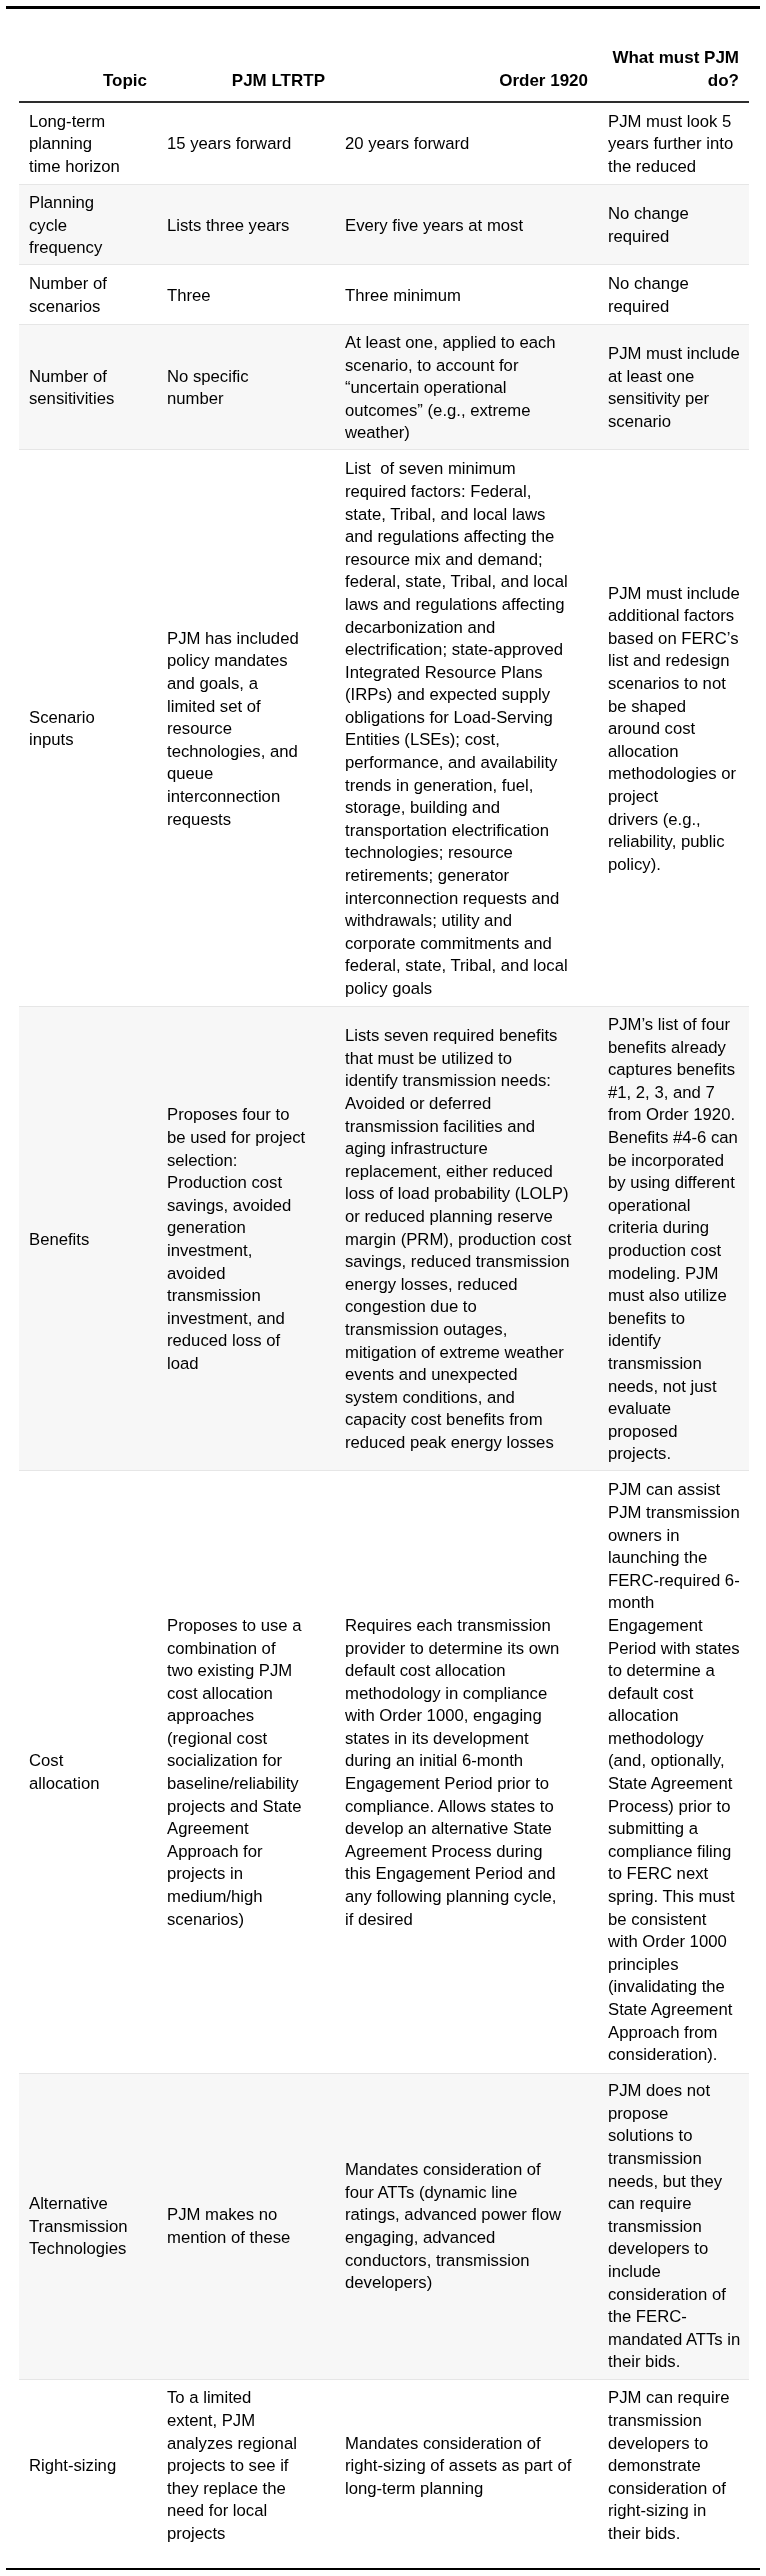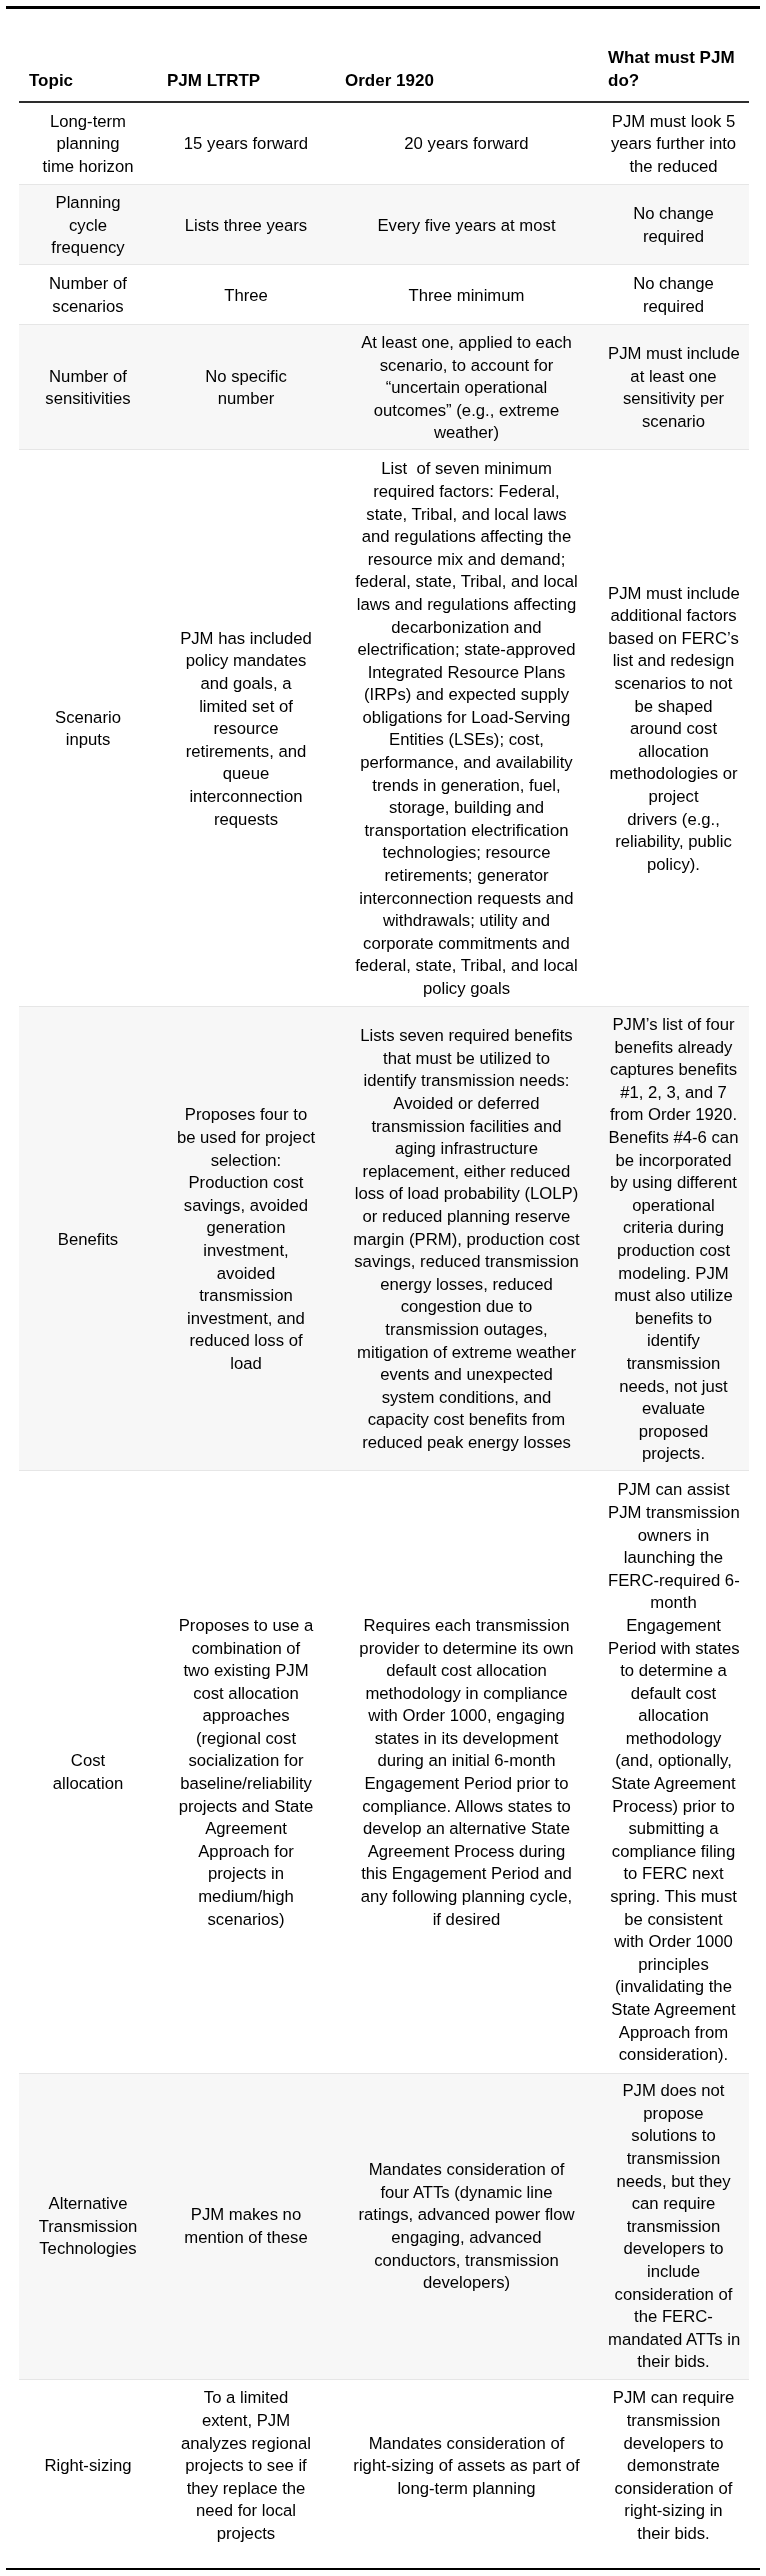--- a/index.html
+++ b/index.html
@@ -7,23 +7,23 @@
 body{width:767px;font-family:"Liberation Sans", sans-serif;-webkit-font-smoothing:antialiased;}
 .page{position:relative;width:767px;height:2576px;overflow:hidden;transform:translateZ(0);}
 .top-rule{position:absolute;left:6.3px;top:6.3px;width:754px;height:2.5px;background:#000000;}
 .bottom-rule{position:absolute;left:6.3px;top:2568px;width:754px;height:1.6px;background:#000000;}
 table.cmp{position:absolute;left:19px;top:0;width:729px;border-collapse:collapse;table-layout:fixed;
   font-size:16.7px;line-height:22.6px;color:#000000;}
 th.c1,td.c1{width:138px;}
 th.c2,td.c2{width:178px;margin-top:19px;}
 th.c3,td.c3{width:263px;}
 th.c4,td.c4{width:151px;}
-table.cmp thead th{font-size:17px;font-weight:bold;text-align:left;vertical-align:bottom;
+table.cmp thead th{font-size:17px;font-weight:bold;text-align:right;vertical-align:bottom;
   height:102px;padding:0 10px 8.8px 10px;border-bottom:2.5px solid #2d2d2d;white-space:nowrap;}
-table.cmp tbody td{vertical-align:middle;text-align:center;padding:7.9px 10px 5.8px 10px;white-space:nowrap;}
+table.cmp tbody td{vertical-align:middle;text-align:left;padding:7.9px 10px 5.8px 10px;white-space:nowrap;}
 table.cmp .ln{white-space:pre;}
 table.cmp tbody tr.shaded{background:#f7f7f7;}
 table.cmp tbody tr.shaded td{border-top:1.3px solid #e6e6e6;border-bottom:1.3px solid #e6e6e6;
   padding-top:6.6px;padding-bottom:4.6px;}
 </style>
 </head>
 <body>
 
 <div class="page">
   <div class="top-rule"></div>
@@ -56,21 +56,21 @@
         <td class="c4"><span class="ln">No change</span><br><span class="ln">required</span></td>
       </tr>
       <tr class="row shaded">
         <td class="c1"><span class="ln">Number of</span><br><span class="ln">sensitivities</span></td>
         <td class="c2"><span class="ln">No specific</span><br><span class="ln">number</span></td>
         <td class="c3"><span class="ln">At least one, applied to each</span><br><span class="ln">scenario, to account for</span><br><span class="ln">“uncertain operational</span><br><span class="ln">outcomes” (e.g., extreme</span><br><span class="ln">weather)</span></td>
         <td class="c4"><span class="ln">PJM must include</span><br><span class="ln">at least one</span><br><span class="ln">sensitivity per</span><br><span class="ln">scenario</span></td>
       </tr>
       <tr class="row">
         <td class="c1"><span class="ln">Scenario</span><br><span class="ln">inputs</span></td>
-        <td class="c2"><span class="ln">PJM has included</span><br><span class="ln">policy mandates</span><br><span class="ln">and goals, a</span><br><span class="ln">limited set of</span><br><span class="ln">resource</span><br><span class="ln">retirements, and</span><br><span class="ln">queue</span><br><span class="ln">interconnection</span><br><span class="ln">requests</span></td>
+        <td class="c2"><span class="ln">PJM has included</span><br><span class="ln">policy mandates</span><br><span class="ln">and goals, a</span><br><span class="ln">limited set of</span><br><span class="ln">resource</span><br><span class="ln">technologies, and</span><br><span class="ln">queue</span><br><span class="ln">interconnection</span><br><span class="ln">requests</span></td>
         <td class="c3"><span class="ln">List  of seven minimum</span><br><span class="ln">required factors: Federal,</span><br><span class="ln">state, Tribal, and local laws</span><br><span class="ln">and regulations affecting the</span><br><span class="ln">resource mix and demand;</span><br><span class="ln">federal, state, Tribal, and local</span><br><span class="ln">laws and regulations affecting</span><br><span class="ln">decarbonization and</span><br><span class="ln">electrification; state-approved</span><br><span class="ln">Integrated Resource Plans</span><br><span class="ln">(IRPs) and expected supply</span><br><span class="ln">obligations for Load-Serving</span><br><span class="ln">Entities (LSEs); cost,</span><br><span class="ln">performance, and availability</span><br><span class="ln">trends in generation, fuel,</span><br><span class="ln">storage, building and</span><br><span class="ln">transportation electrification</span><br><span class="ln">technologies; resource</span><br><span class="ln">retirements; generator</span><br><span class="ln">interconnection requests and</span><br><span class="ln">withdrawals; utility and</span><br><span class="ln">corporate commitments and</span><br><span class="ln">federal, state, Tribal, and local</span><br><span class="ln">policy goals</span></td>
         <td class="c4"><span class="ln">PJM must include</span><br><span class="ln">additional factors</span><br><span class="ln">based on FERC’s</span><br><span class="ln">list and redesign</span><br><span class="ln">scenarios to not</span><br><span class="ln">be shaped</span><br><span class="ln">around cost</span><br><span class="ln">allocation</span><br><span class="ln">methodologies or</span><br><span class="ln">project</span><br><span class="ln">drivers (e.g.,</span><br><span class="ln">reliability, public</span><br><span class="ln">policy).</span></td>
       </tr>
       <tr class="row shaded">
         <td class="c1"><span class="ln">Benefits</span></td>
         <td class="c2"><span class="ln">Proposes four to</span><br><span class="ln">be used for project</span><br><span class="ln">selection:</span><br><span class="ln">Production cost</span><br><span class="ln">savings, avoided</span><br><span class="ln">generation</span><br><span class="ln">investment,</span><br><span class="ln">avoided</span><br><span class="ln">transmission</span><br><span class="ln">investment, and</span><br><span class="ln">reduced loss of</span><br><span class="ln">load</span></td>
         <td class="c3"><span class="ln">Lists seven required benefits</span><br><span class="ln">that must be utilized to</span><br><span class="ln">identify transmission needs:</span><br><span class="ln">Avoided or deferred</span><br><span class="ln">transmission facilities and</span><br><span class="ln">aging infrastructure</span><br><span class="ln">replacement, either reduced</span><br><span class="ln">loss of load probability (LOLP)</span><br><span class="ln">or reduced planning reserve</span><br><span class="ln">margin (PRM), production cost</span><br><span class="ln">savings, reduced transmission</span><br><span class="ln">energy losses, reduced</span><br><span class="ln">congestion due to</span><br><span class="ln">transmission outages,</span><br><span class="ln">mitigation of extreme weather</span><br><span class="ln">events and unexpected</span><br><span class="ln">system conditions, and</span><br><span class="ln">capacity cost benefits from</span><br><span class="ln">reduced peak energy losses</span></td>
         <td class="c4"><span class="ln">PJM’s list of four</span><br><span class="ln">benefits already</span><br><span class="ln">captures benefits</span><br><span class="ln">#1, 2, 3, and 7</span><br><span class="ln">from Order 1920.</span><br><span class="ln">Benefits #4-6 can</span><br><span class="ln">be incorporated</span><br><span class="ln">by using different</span><br><span class="ln">operational</span><br><span class="ln">criteria during</span><br><span class="ln">production cost</span><br><span class="ln">modeling. PJM</span><br><span class="ln">must also utilize</span><br><span class="ln">benefits to</span><br><span class="ln">identify</span><br><span class="ln">transmission</span><br><span class="ln">needs, not just</span><br><span class="ln">evaluate</span><br><span class="ln">proposed</span><br><span class="ln">projects.</span></td>
       </tr>
       <tr class="row">

